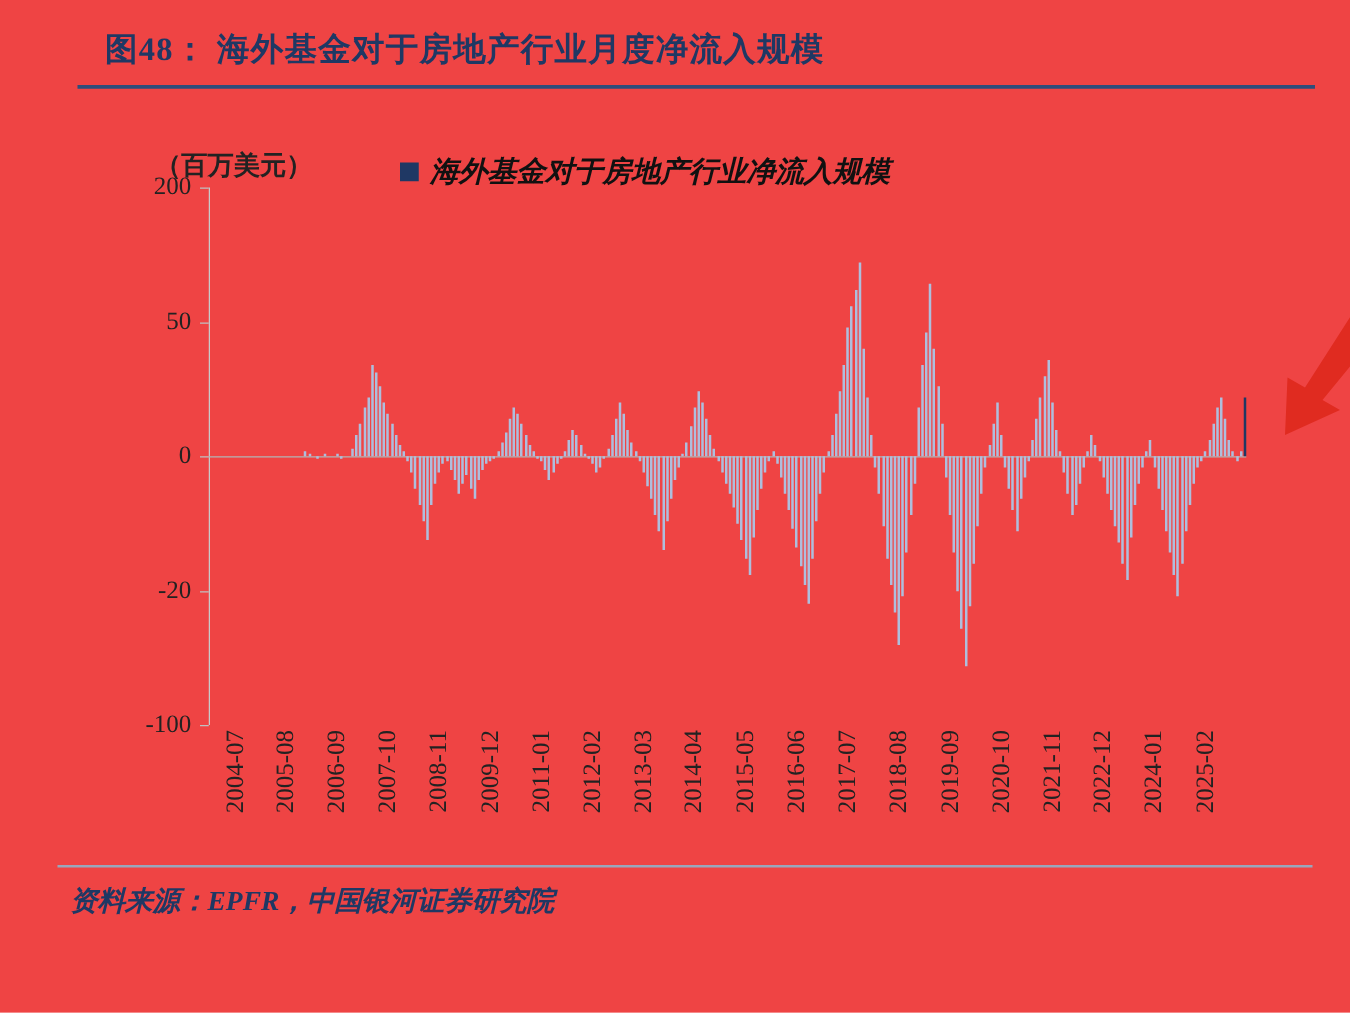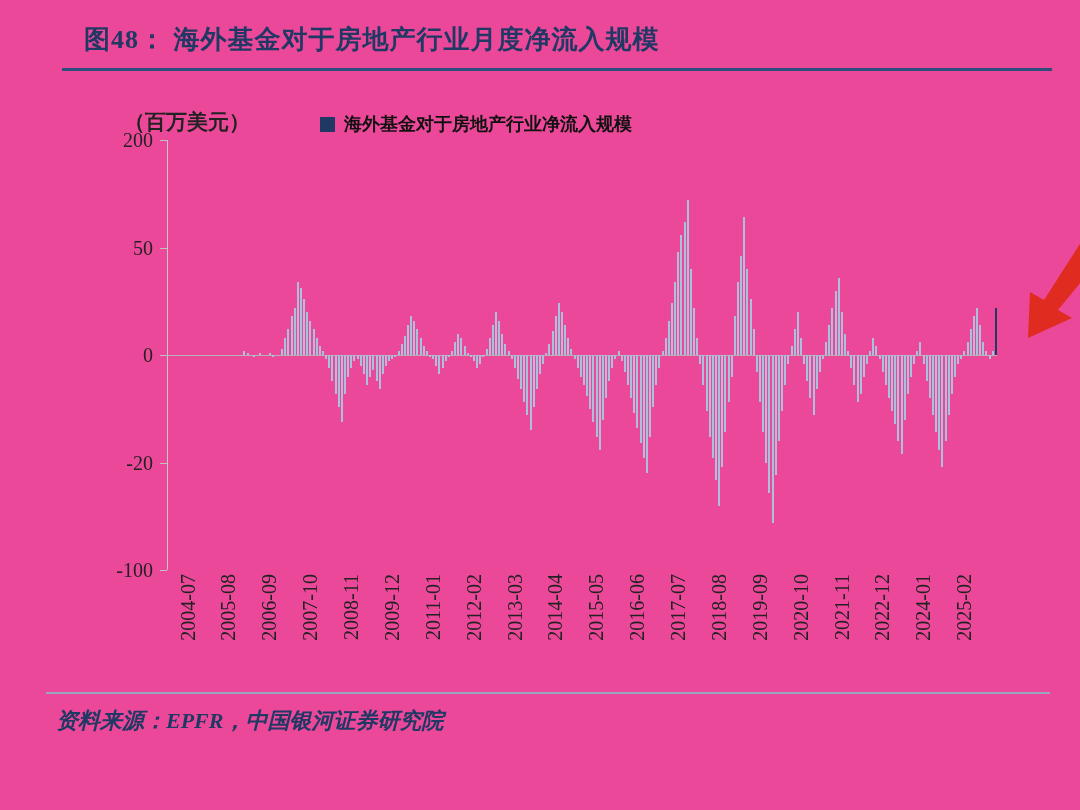--- a/index.html
+++ b/index.html
@@ -10,21 +10,21 @@
     width: 1080px;
     height: 810px;
     background: #ffffff;
     font-family: "Liberation Sans", sans-serif;
     overflow: hidden;
   }
   .page {
     position: relative;
     width: 1080px;
     height: 810px;
-    background: #ec4899;
+    background: #ef4444;
   }
 
   
   .title-row {
     position: absolute;
     left: 62px;
     top: 22px;
     width: 1000px;
     height: 48px;
   }
@@ -45,21 +45,21 @@
     top: 46px;
     width: 990px;
     height: 3px;
     background: #2e4d7b;
   }
 
   
   .chart-wrap {
     position: absolute;
     left: 62px;
-    top: 84px;
+    top: 94px;
     width: 990px;
     height: 600px;
   }
   .unit-label {
     position: absolute;
     left: 62px;
     top: 24px;
     font-size: 21px;
     color: #222222;
     font-family: "Liberation Serif", serif;
@@ -75,24 +75,25 @@
     gap: 9px;
     white-space: nowrap;
   }
   .legend-swatch {
     width: 15px;
     height: 15px;
     background: #1f3864;
     display: inline-block;
   }
   .legend-label {
-    font-size: 18px;
+    font-size: 23px;
     color: #111111;
     font-family: "Liberation Serif", serif;
     font-weight: bold;
+    font-style: italic;
   }
 
   
   .plot {
     position: absolute;
     left: 105px;
     top: 56px;
     width: 830px;
     height: 430px;
   }

